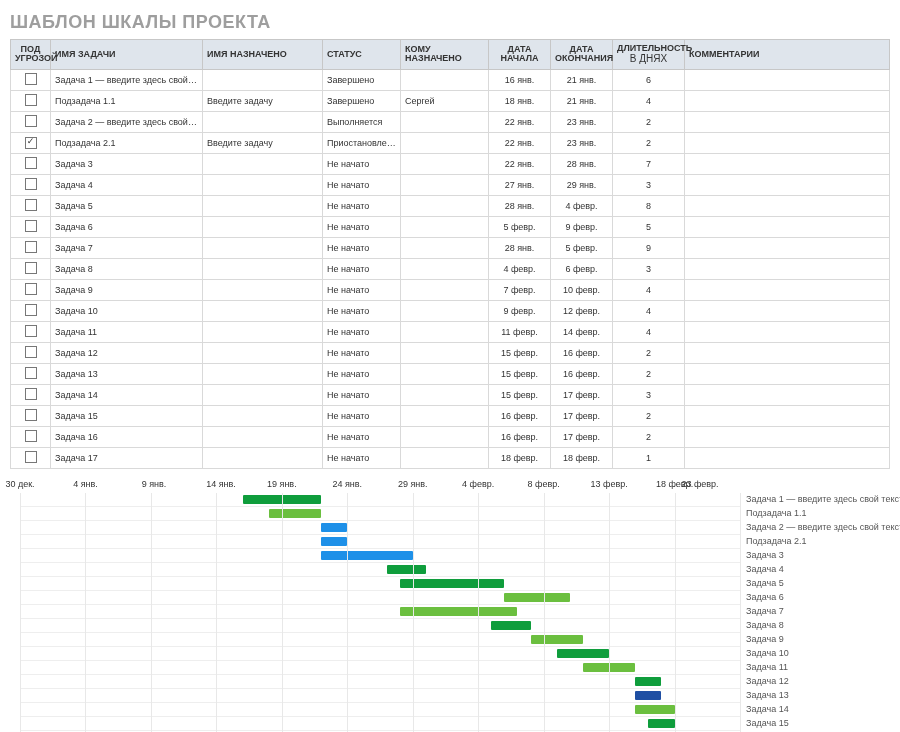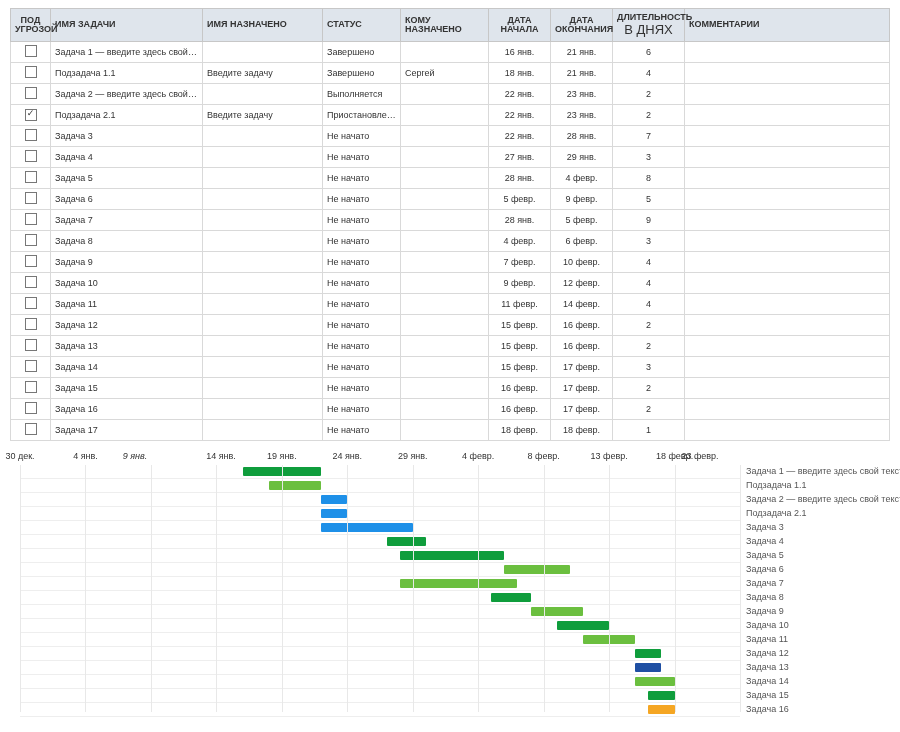--- a/index.html
+++ b/index.html
@@ -2,21 +2,21 @@
 <html><head>
 <meta charset="utf-8">
 <style>
   html,body{margin:0;padding:0;background:#fff;font-family:Arial,Helvetica,sans-serif;color:#333;}
   .page{width:880px;margin:0 auto;padding:8px 10px 20px 10px;}
   .title{font-size:18px;font-weight:700;letter-spacing:.5px;color:#9e9e9e;margin:4px 0 6px 0;}
   table.tasks{border-collapse:collapse;width:100%;table-layout:fixed;font-size:9px;}
   table.tasks th{background:#dfe5ec;border:1px solid #c7c7c7;padding:4px 4px;line-height:1.05;
     text-align:left;font-weight:700;color:#333;vertical-align:middle;}
   table.tasks th.center{text-align:center;}
-  table.tasks th .sub{font-weight:400;font-size:13px;display:block;padding-top:1px;text-transform:none;}
+  table.tasks th .sub{font-weight:400;font-size:10px;display:block;padding-top:1px;text-transform:none;}
   table.tasks td{border:1px solid #d9d9d9;padding:3px 4px;height:14px;vertical-align:middle;
     white-space:nowrap;overflow:hidden;text-overflow:ellipsis;}
   table.tasks td.center{text-align:center;}
   col.c-risk{width:40px}
   col.c-task{width:152px}
   col.c-sub{width:120px}
   col.c-status{width:78px}
   col.c-assign{width:88px}
   col.c-start{width:62px}
   col.c-end{width:62px}
@@ -34,20 +34,21 @@
   .gantt-row:last-child{border-bottom:none;}
   .gantt-row .bar{position:absolute;top:2px;height:9px;border-radius:1px;}
   .gantt-row .label{position:absolute;left:100%;padding-left:6px;top:0;line-height:13px;
     white-space:nowrap;color:#555;}
   .gantt-inner{position:relative;}
 </style>
 </head>
 <body>
 
 <div class="page">
+  <div class="title">ШАБЛОН ШКАЛЫ ПРОЕКТА</div>
 
   <table class="tasks">
     <colgroup>
       <col class="c-risk">
         <col class="c-task">
         <col class="c-sub">
         <col class="c-status">
       <col class="c-assign">
         <col class="c-start">
         <col class="c-end">
@@ -283,21 +284,21 @@
       </tbody>
   </table>
 
   <div class="gantt-wrap">
     <div style="display:flex">
       <div style="flex:0 0 10px"></div>
       <div class="gantt-inner" id="gantt-inner" style="flex:1;position:relative;">
         <div class="gantt-header" id="gantt-header" style="width: 720px;">
             <div class="tick" style="left: 0px;">30 дек.</div>
             <div class="tick" style="left: 65.4545px;">4 янв.</div>
-            <div class="tick" style="left: 115px; font-style: italic;">9 янв.</div>
+            <div class="tick" style="left: 134px;">9 янв.</div>
             <div class="tick" style="left: 201px;">14 янв.</div>
             <div class="tick" style="left: 261.818px;">19 янв.</div>
             <div class="tick" style="left: 327.273px;">24 янв.</div>
             <div class="tick" style="left: 392.727px;">29 янв.</div>
             <div class="tick" style="left: 458.182px;">4 февр.</div>
             <div class="tick" style="left: 523.636px;">8 февр.</div>
             <div class="tick" style="left: 589.091px;">13 февр.</div>
             <div class="tick" style="left: 654.545px;">18 февр.</div>
             <div class="tick" style="left: 680px;">23 февр.</div>
           </div>

